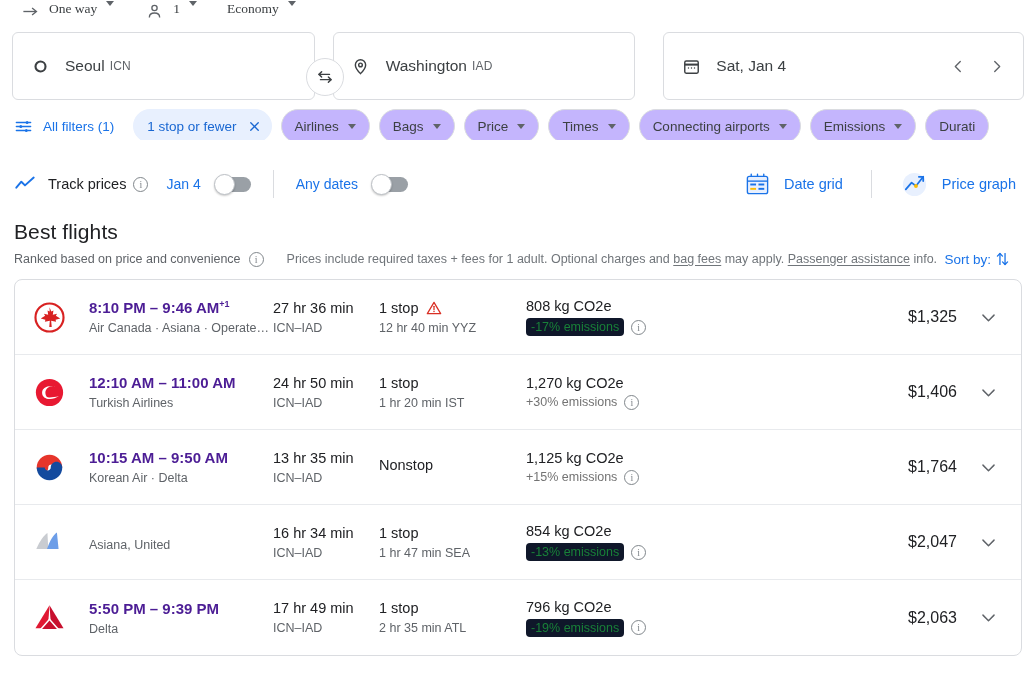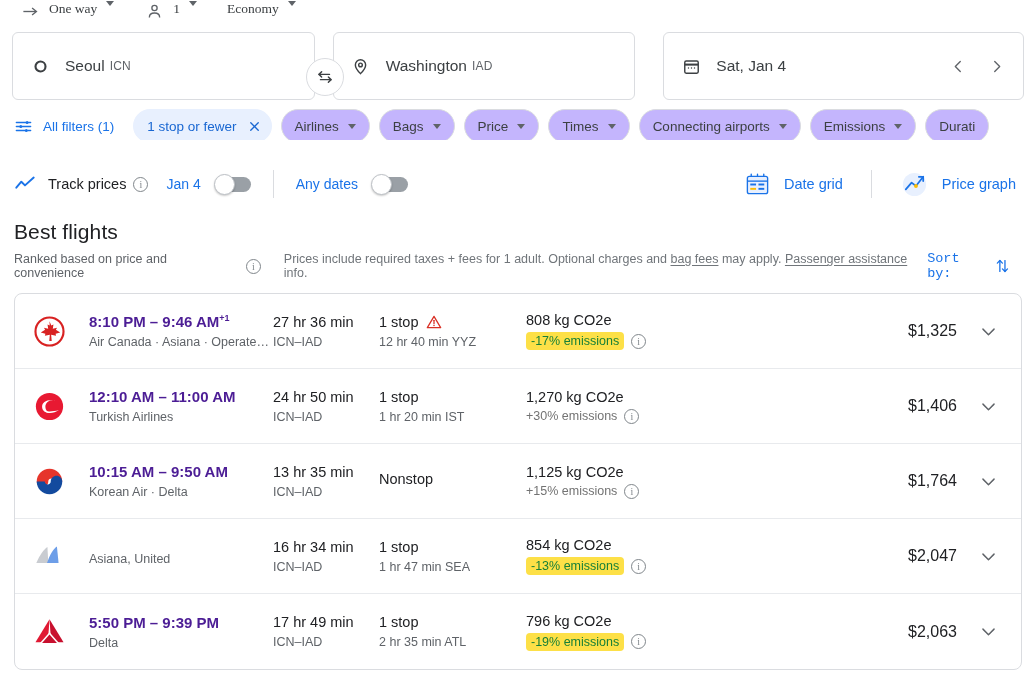--- a/index.html
+++ b/index.html
@@ -151,21 +151,20 @@
     display: flex; align-items: center;
     margin-top: 7px; font-size: 12.5px; color: #5f6368;
   }
   .ranked { display: flex; align-items: center; gap: 8px; }
   .disclaimer { margin-left: 23px; color: #70757a; }
   .disclaimer u { text-decoration: underline; text-underline-offset: 2px; }
   .sortby {
     margin-left: auto; display: flex; align-items: center; gap: 4px;
     color: #1a73e8; font-size: 13.5px; font-weight: 500; cursor: pointer;
     padding-right: 12px;
-    font-family: Liberation Mono, monospace;
   }
 
   
   .flight-list {
     margin: 12px 14px 0 14px;
     border: 1px solid #dadce0; border-radius: 8px;
     overflow: hidden; background: #fff;
   }
   .flight-row {
     display: flex; align-items: center;
@@ -187,21 +186,21 @@
     font-size: 12.5px; color: #5f6368; margin-top: 5px;
     white-space: nowrap; overflow: hidden; text-overflow: ellipsis;
   }
   .col-times .line2 { max-width: 182px; }
   .dur-main { font-size: 14.5px; color: #202124; white-space: nowrap; }
   .stops-main { font-size: 14.5px; color: #202124; display: flex; align-items: center; gap: 7px; }
   .emis-main { font-size: 14.5px; color: #202124; white-space: nowrap; }
   .emis-sub { display: flex; align-items: center; gap: 7px; margin-top: 4px; }
   .emis-badge {
     font-size: 12.5px; color: #188038;
-    background: #fde047; border-radius: 4px; padding: 2px 5px;
+    background: #0f172a; border-radius: 4px; padding: 2px 5px;
   }
   .emis-plain { font-size: 12.5px; color: #737373; }
   .price { font-size: 16px; font-weight: 400; color: #202124; }
   .sup { font-size: 9px; vertical-align: super; font-weight: 700; }
 </style>
 </head>
 <body>
 
 <div class="options-bar">
   <div class="opt">

